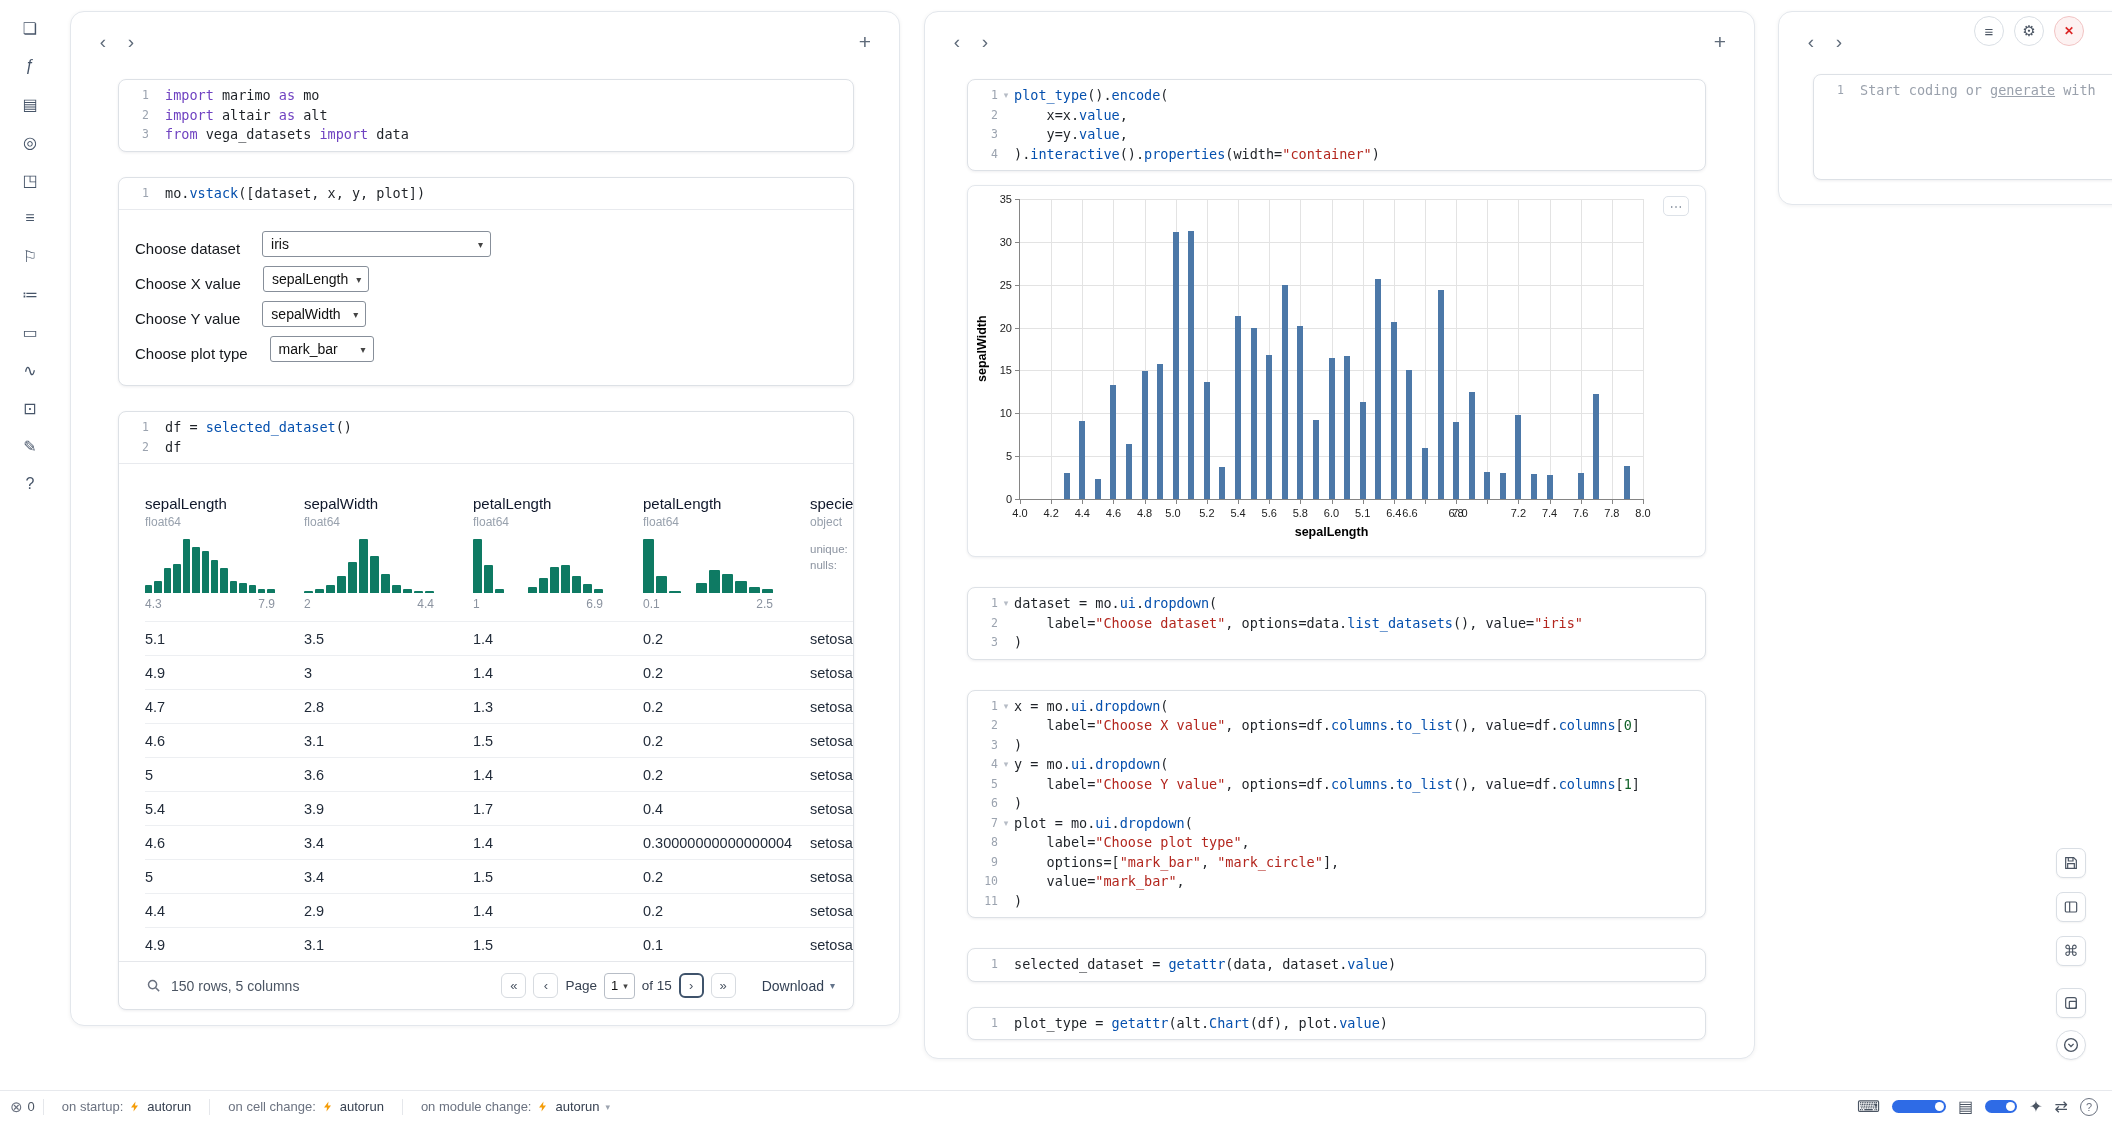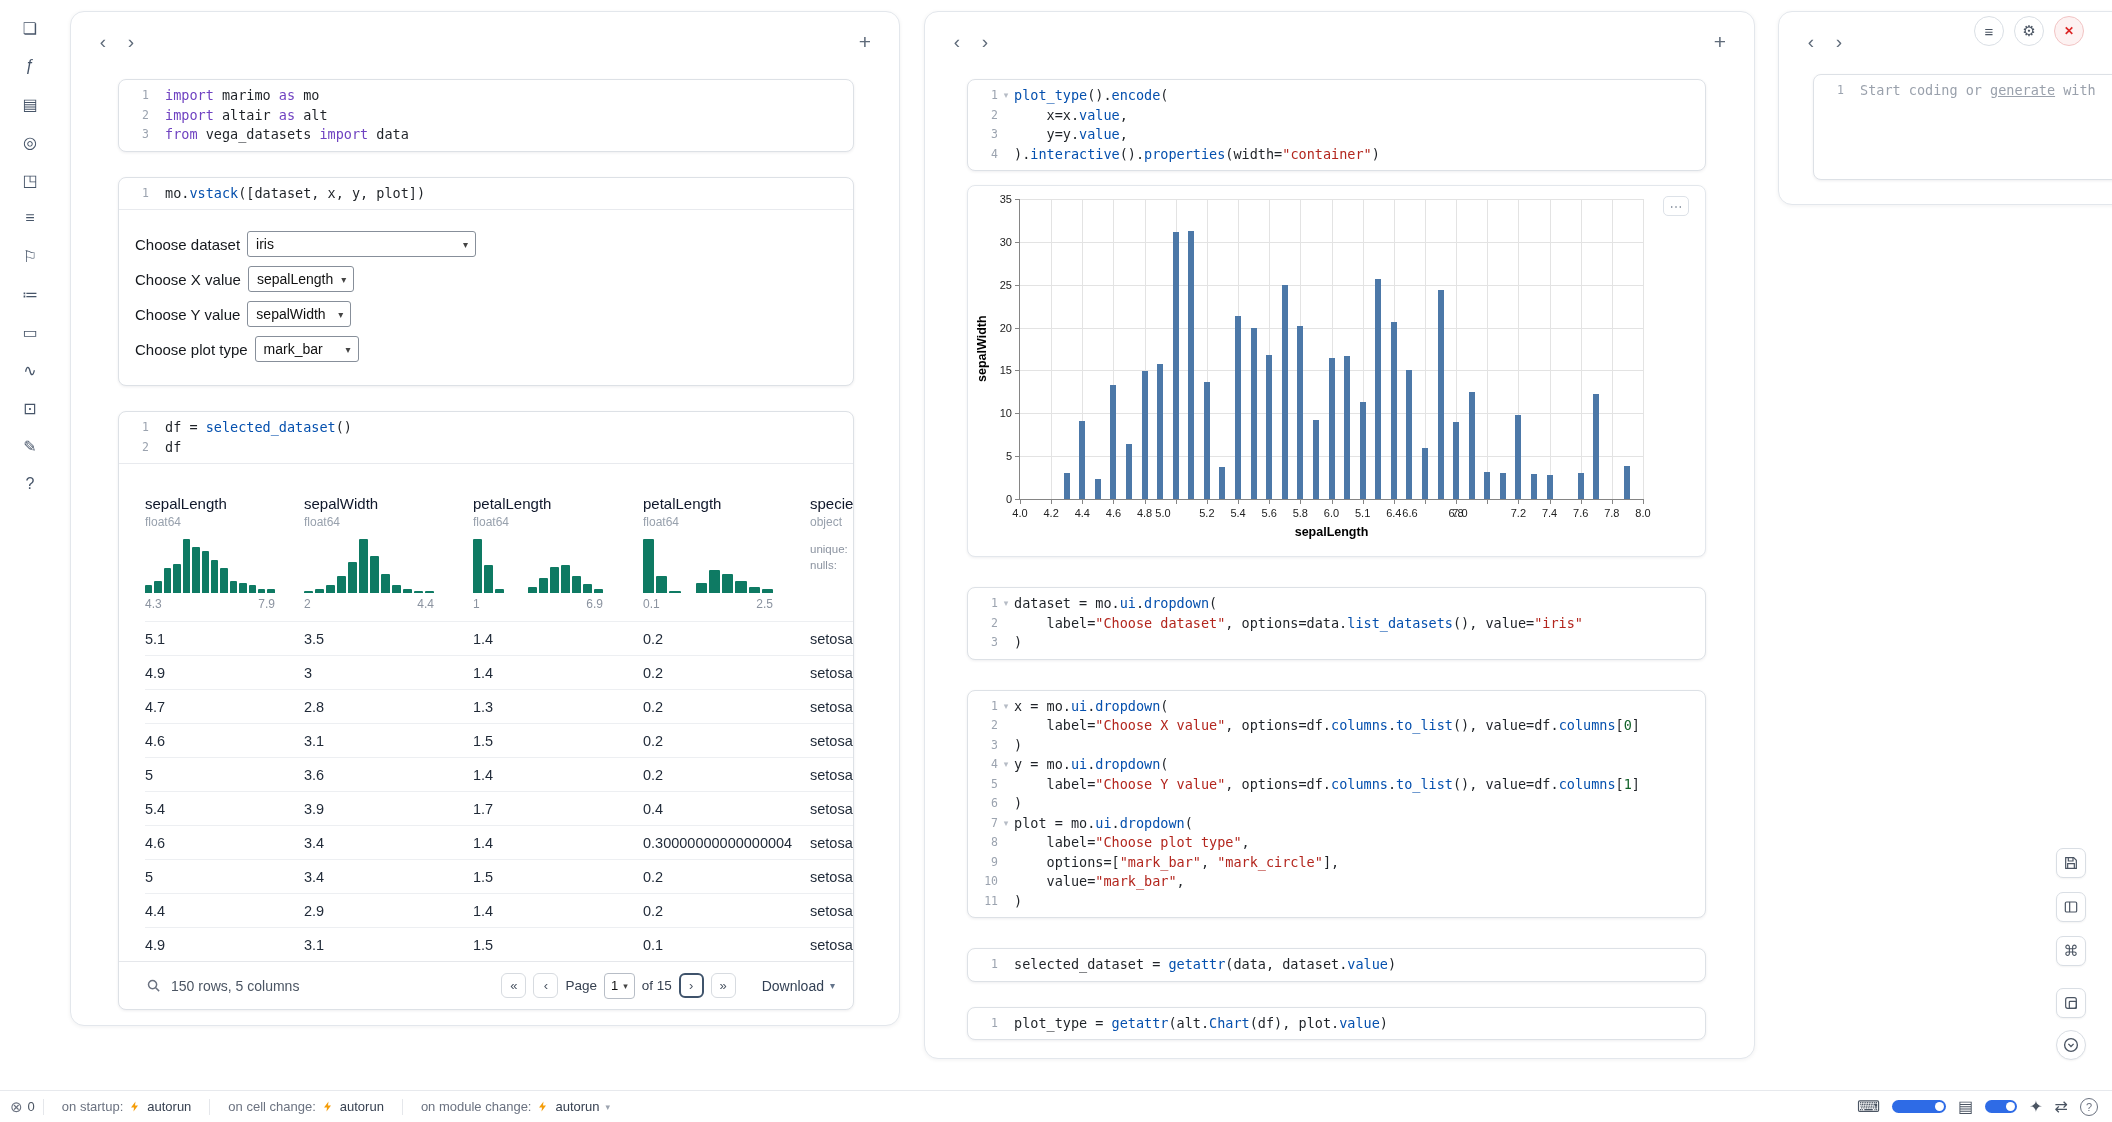--- a/index.html
+++ b/index.html
@@ -36,21 +36,21 @@
       font-family:"DejaVu Sans Mono",monospace;}
   .fold{flex:0 0 16px;text-align:center;color:#b6bcc6;font-size:9px;line-height:19.5px;cursor:pointer;}
   .code-text{white-space:pre;font-size:13.5px;font-family:"DejaVu Sans Mono",monospace;color:#1f2328;}
   .tk-k{color:#6f42c1;}
   .tk-f{color:#0550ae;}
   .tk-s{color:#b3261e;}
   .tk-n{color:#116329;}
   .tk-p{color:#1f2328;}
   
   .controls-output{padding:21px 16px 14px 16px;}
-  .control-row{display:flex;align-items:center;gap:7px;height:26px;margin-bottom:9px;}
+  .control-row{display:flex;align-items:flex-end;gap:22px;height:26px;margin-bottom:9px;}
   .control-label{font-size:15px;color:#15181d;}
   .select{display:inline-flex;align-items:center;justify-content:space-between;height:26px;box-sizing:border-box;
           border:1px solid #878f9a;border-radius:3px;background:#fff;padding:0 7px 0 8px;font-size:14px;color:#111;cursor:pointer;}
   .select .caret{font-size:10px;color:#444;margin-left:8px;}
   
   .table-wrap{margin-left:26px;overflow:hidden;}
   .df-table{border-collapse:collapse;table-layout:fixed;width:870px;}
   .df-table th{text-align:left;vertical-align:top;padding:30px 6px 10px 0;font-weight:normal;cursor:pointer;}
   .h-name{font-size:15px;color:#0f172a;line-height:20px;white-space:nowrap;overflow:hidden;}
   .h-dtype{font-size:12px;color:#98a1ad;line-height:17px;white-space:nowrap;overflow:hidden;}
@@ -480,21 +480,21 @@
             <div class="tick-x" style="left: 62.3px;"></div>
             <div class="xlab" style="left: 62.3px;">4.4</div>
             <div class="gl-v" style="left: 93.45px;"></div>
             <div class="tick-x" style="left: 93.45px;"></div>
             <div class="xlab" style="left: 93.45px;">4.6</div>
             <div class="gl-v" style="left: 124.6px;"></div>
             <div class="tick-x" style="left: 124.6px;"></div>
             <div class="xlab" style="left: 124.6px;">4.8</div>
             <div class="gl-v" style="left: 155.75px;"></div>
             <div class="tick-x" style="left: 155.75px;"></div>
-            <div class="xlab" style="left: 143px;">5.0</div>
+            <div class="xlab" style="left: 153px;">5.0</div>
             <div class="gl-v" style="left: 186.9px;"></div>
             <div class="tick-x" style="left: 186.9px;"></div>
             <div class="xlab" style="left: 186.9px;">5.2</div>
             <div class="gl-v" style="left: 218.05px;"></div>
             <div class="tick-x" style="left: 218.05px;"></div>
             <div class="xlab" style="left: 218.05px;">5.4</div>
             <div class="gl-v" style="left: 249.2px;"></div>
             <div class="tick-x" style="left: 249.2px;"></div>
             <div class="xlab" style="left: 249.2px;">5.6</div>
             <div class="gl-v" style="left: 280.35px;"></div>

